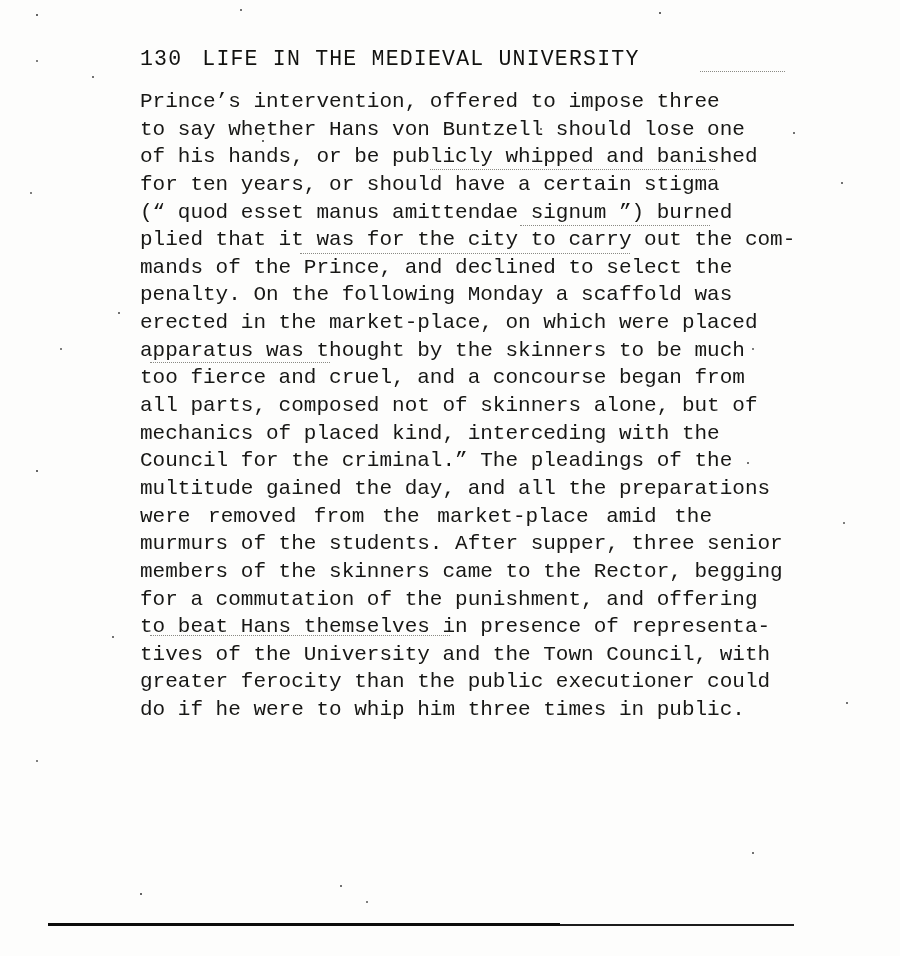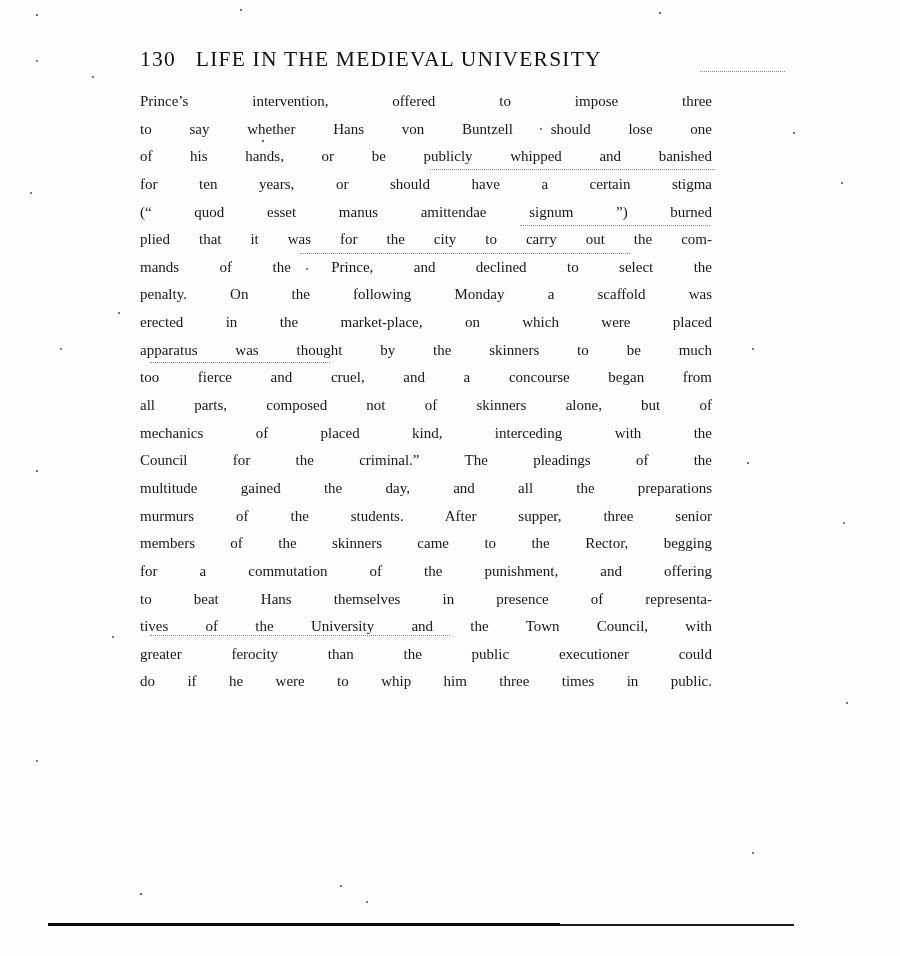--- a/index.html
+++ b/index.html
@@ -6,21 +6,21 @@
     margin: 0;
     padding: 0;
     background: #ffffff;
   }
   .scan-page {
     position: relative;
     width: 900px;
     height: 956px;
     background: #fdfdfc;
     overflow: hidden;
-    font-family: Liberation Serif, serif;
+    font-family: Liberation Mono, monospace;
     color: #161614;
   }
   .running-header {
     position: absolute;
     top: 47px;
     left: 140px;
     width: 574px;
     font-size: 21.5px;
     letter-spacing: 1.2px;
     white-space: nowrap;
@@ -31,21 +31,21 @@
   }
   .body-block {
     position: absolute;
     top: 88px;
     left: 140px;
     width: 572px;
   }
   .text-line {
     height: 27.65px;
     line-height: 27.65px;
-    font-size: 15px;
+    font-size: 21px;
     text-align: justify;
     text-align-last: justify;
     -moz-text-align-last: justify;
     white-space: nowrap;
     overflow: visible;
     color: #171715;
   }
   
   .bottom-rule-left {
     position: absolute;
@@ -113,20 +113,21 @@
     <div class="text-line">plied that it was for the city to carry out the com-</div>
     <div class="text-line">mands of the Prince, and declined to select the</div>
     <div class="text-line">penalty.  On the following Monday a scaffold was</div>
     <div class="text-line">erected in the market-place, on which were placed</div>
     <div class="text-line">apparatus was thought by the skinners to be much</div>
     <div class="text-line">too fierce and cruel, and a concourse began from</div>
     <div class="text-line">all parts, composed not of skinners alone, but of</div>
     <div class="text-line">mechanics of placed kind, interceding with the</div>
     <div class="text-line">Council for the criminal.”  The pleadings of the</div>
     <div class="text-line">multitude gained the day, and all the preparations</div>
+    <div class="text-line">were removed from the market-place amid the</div>
     <div class="text-line">murmurs of the students.  After supper, three senior</div>
     <div class="text-line">members of the skinners came to the Rector, begging</div>
     <div class="text-line">for a commutation of the punishment, and offering</div>
     <div class="text-line">to beat Hans themselves in presence of representa-</div>
     <div class="text-line">tives of the University and the Town Council, with</div>
     <div class="text-line">greater ferocity than the public executioner could</div>
     <div class="text-line">do if he were to whip him three times in public.</div>
   </div>
 
   <div class="artifact a1"></div>

